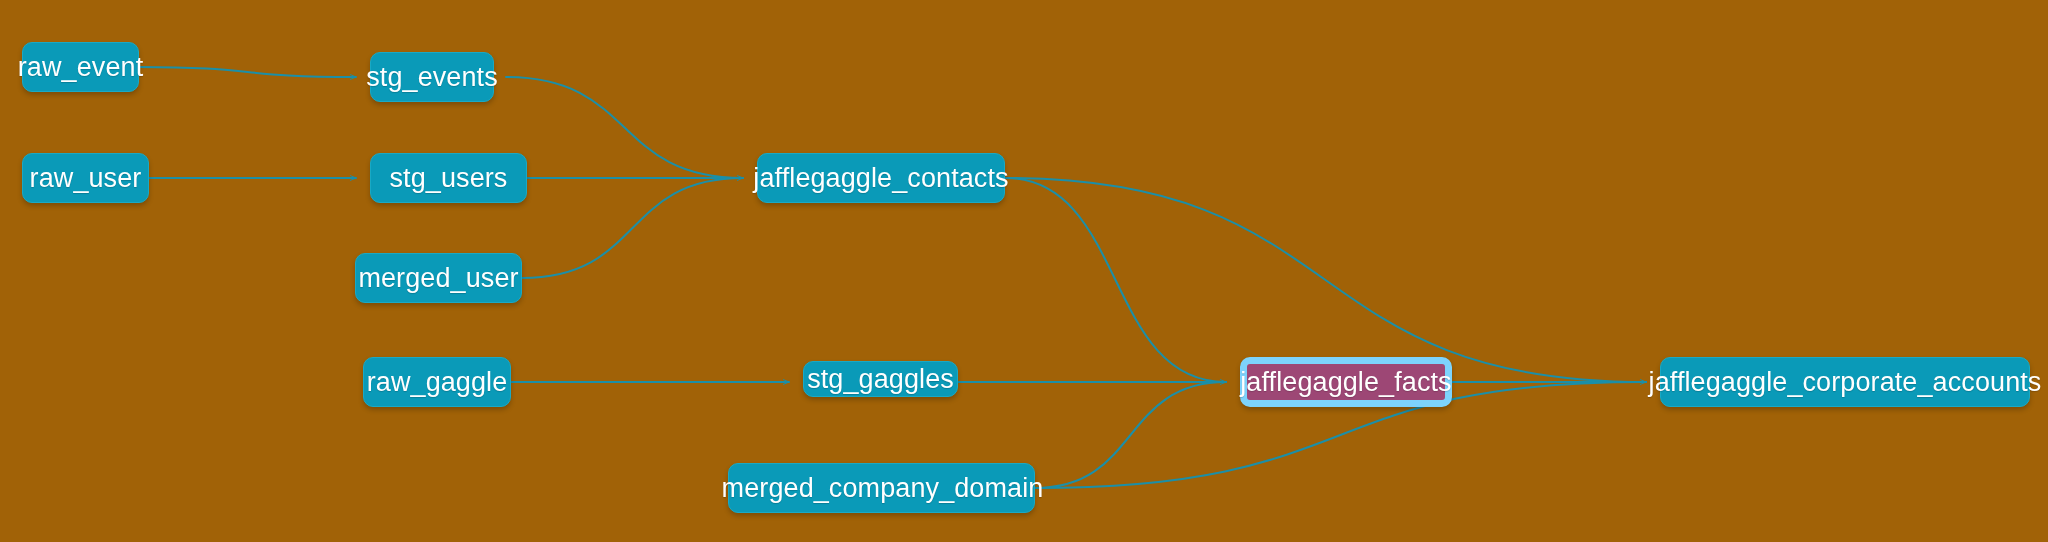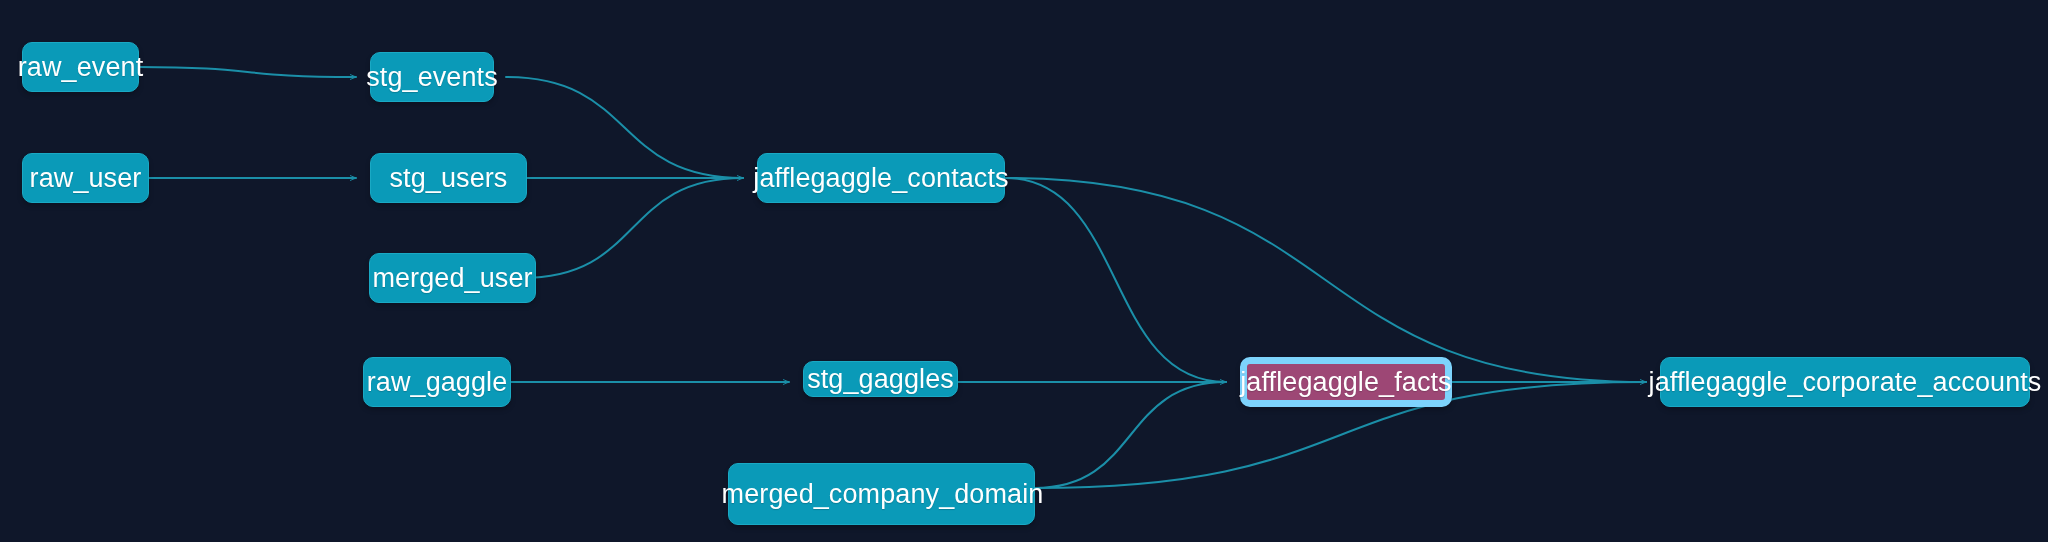--- a/index.html
+++ b/index.html
@@ -4,21 +4,21 @@
 <style>
   html, body {
     margin: 0;
     padding: 0;
     background: #046177;
   }
   #canvas {
     position: relative;
     width: 2048px;
     height: 542px;
-    background: #0f172a;
+    background: #a16207;
     overflow: hidden;
     font-family: "Liberation Sans", sans-serif;
   }
   #edge-layer {
     position: absolute;
     left: 0;
     top: 0;
     width: 2048px;
     height: 542px;
     pointer-events: none;
@@ -82,33 +82,33 @@
       </div>
       <div class="node model" style="left: 370px; top: 52px; width: 124px; height: 50px;">
         <span class="node-label">stg_events</span>
       </div>
       <div class="node model" style="left: 22px; top: 153px; width: 127px; height: 50px;">
         <span class="node-label">raw_user</span>
       </div>
       <div class="node model" style="left: 370px; top: 153px; width: 157px; height: 50px;">
         <span class="node-label">stg_users</span>
       </div>
-      <div class="node model" style="left: 355px; top: 253px; width: 167px; height: 50px; margin-left: 14px;">
+      <div class="node model" style="left: 355px; top: 253px; width: 167px; height: 50px;">
         <span class="node-label">merged_user</span>
       </div>
       <div class="node model" style="left: 757px; top: 153px; width: 248px; height: 50px;">
         <span class="node-label">jafflegaggle_contacts</span>
       </div>
       <div class="node model" style="left: 363px; top: 357px; width: 148px; height: 50px; text-align: right;">
         <span class="node-label">raw_gaggle</span>
       </div>
       <div class="node model" style="left: 803px; top: 361px; width: 155px; height: 36px;">
         <span class="node-label">stg_gaggles</span>
       </div>
-      <div class="node model" style="left: 728px; top: 463px; width: 307px; height: 62px; padding-left: 20px;">
+      <div class="node model" style="left: 728px; top: 463px; width: 307px; height: 50px; padding-left: 20px;">
         <span class="node-label">merged_company_domain</span>
       </div>
       <div class="node selected" style="left: 1240px; top: 357px; width: 212px; height: 50px;">
         <span class="node-label">jafflegaggle_facts</span>
       </div>
       <div class="node model" style="left: 1660px; top: 357px; width: 370px; height: 50px;">
         <span class="node-label">jafflegaggle_corporate_accounts</span>
       </div>
     </div>
 </div>

